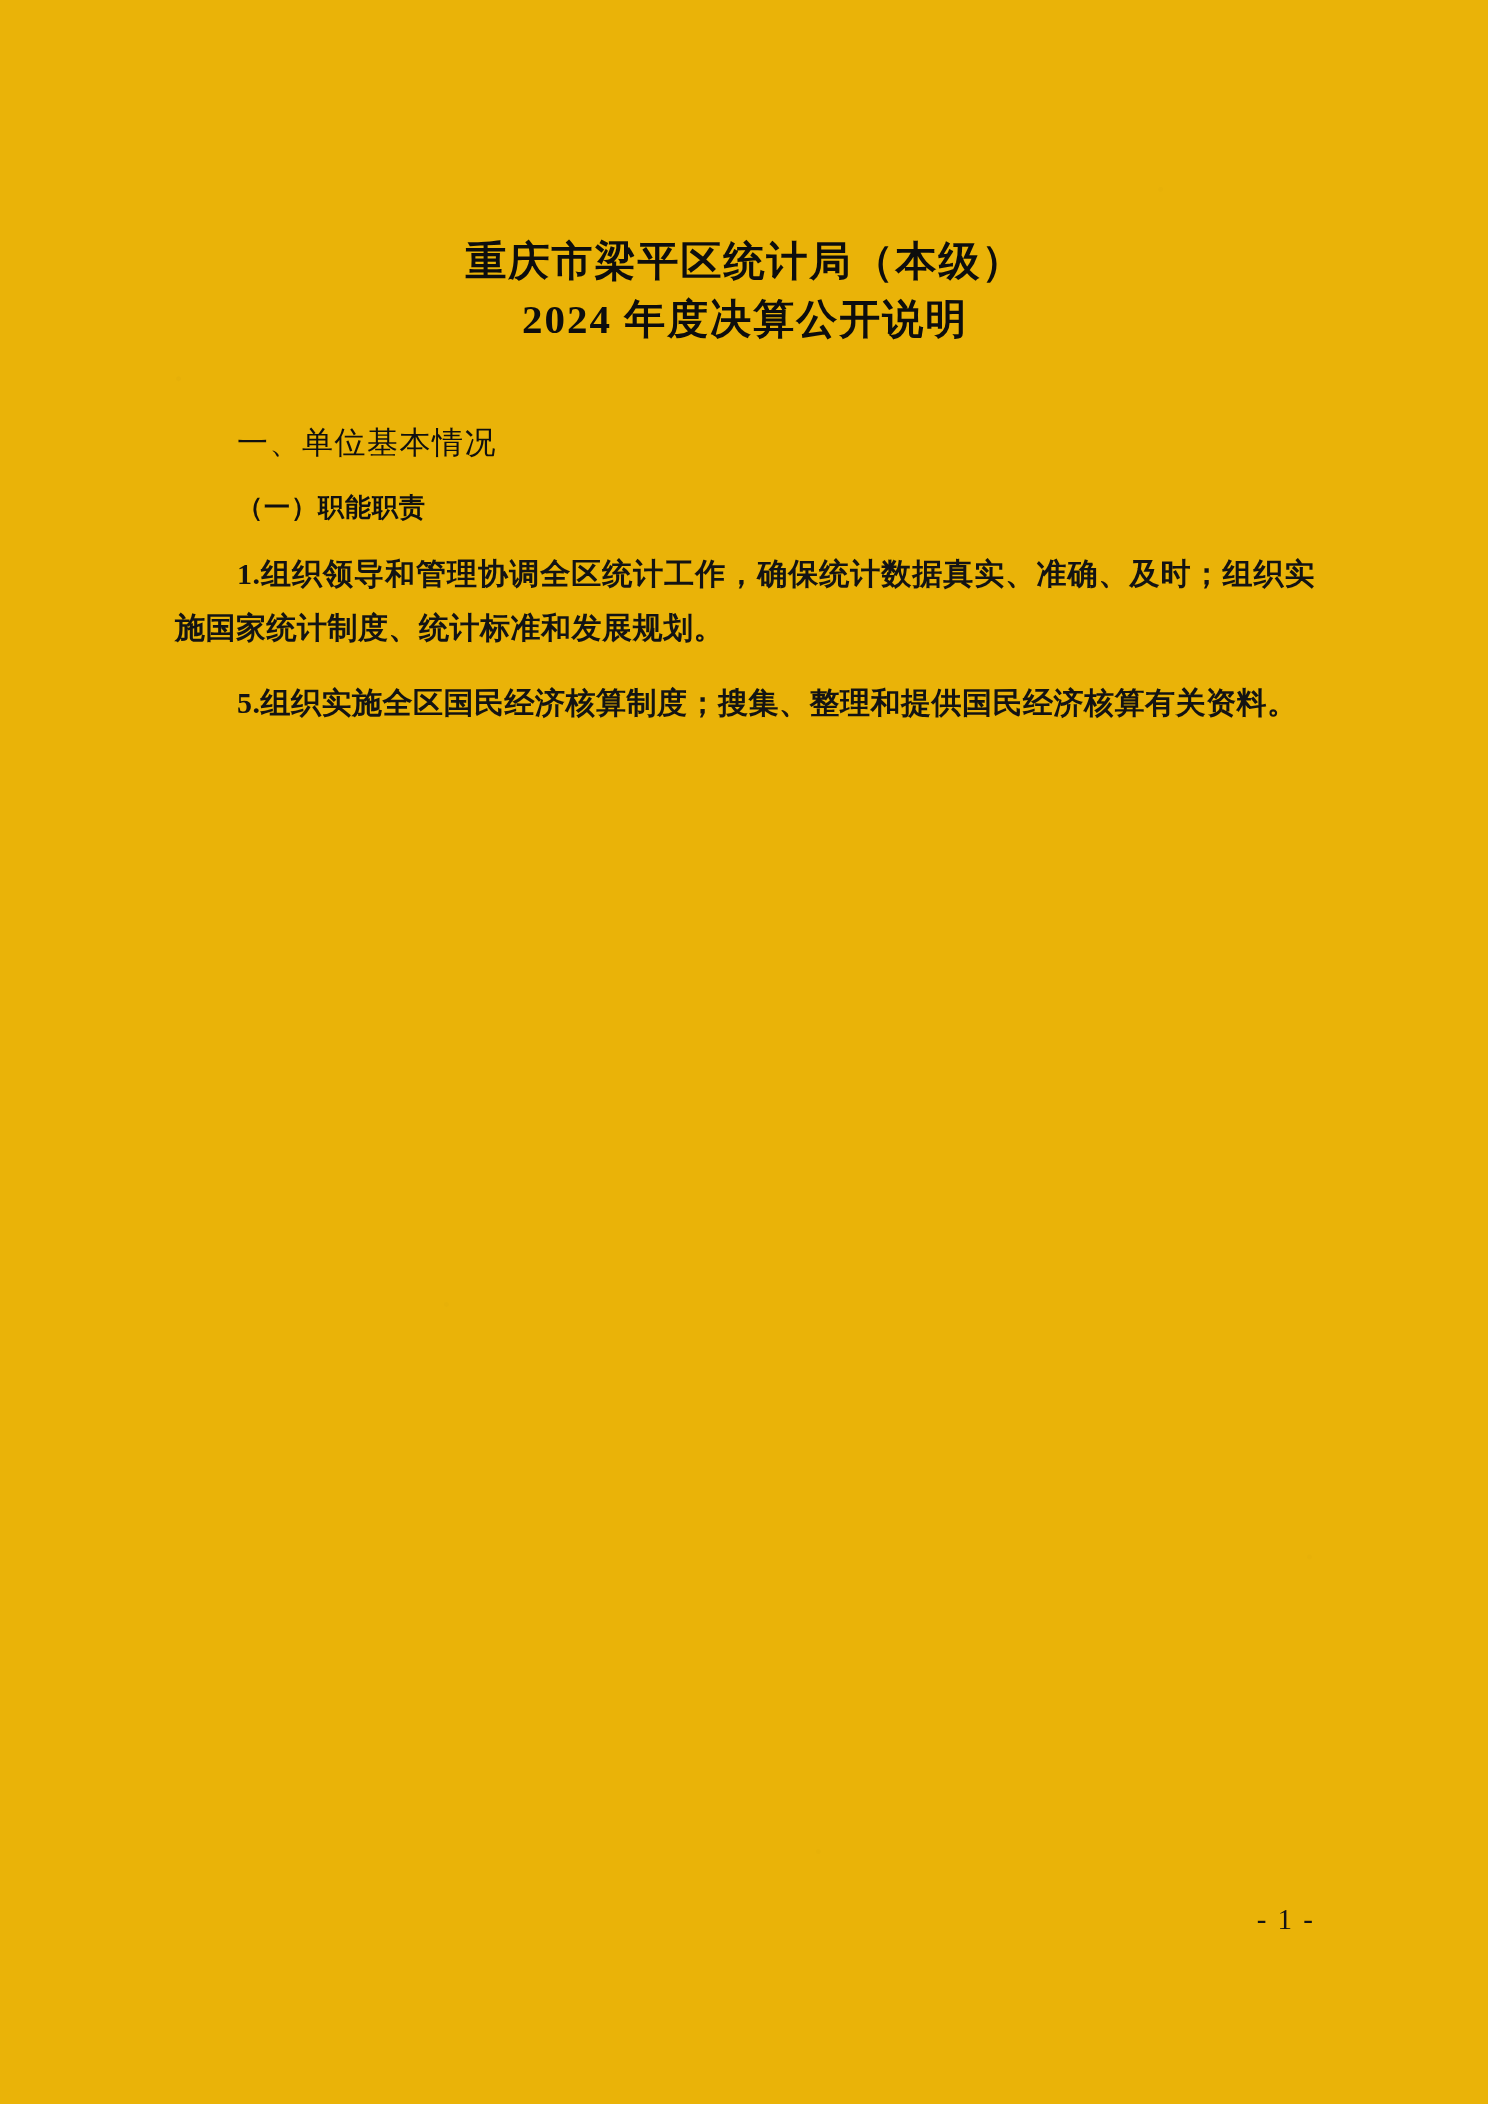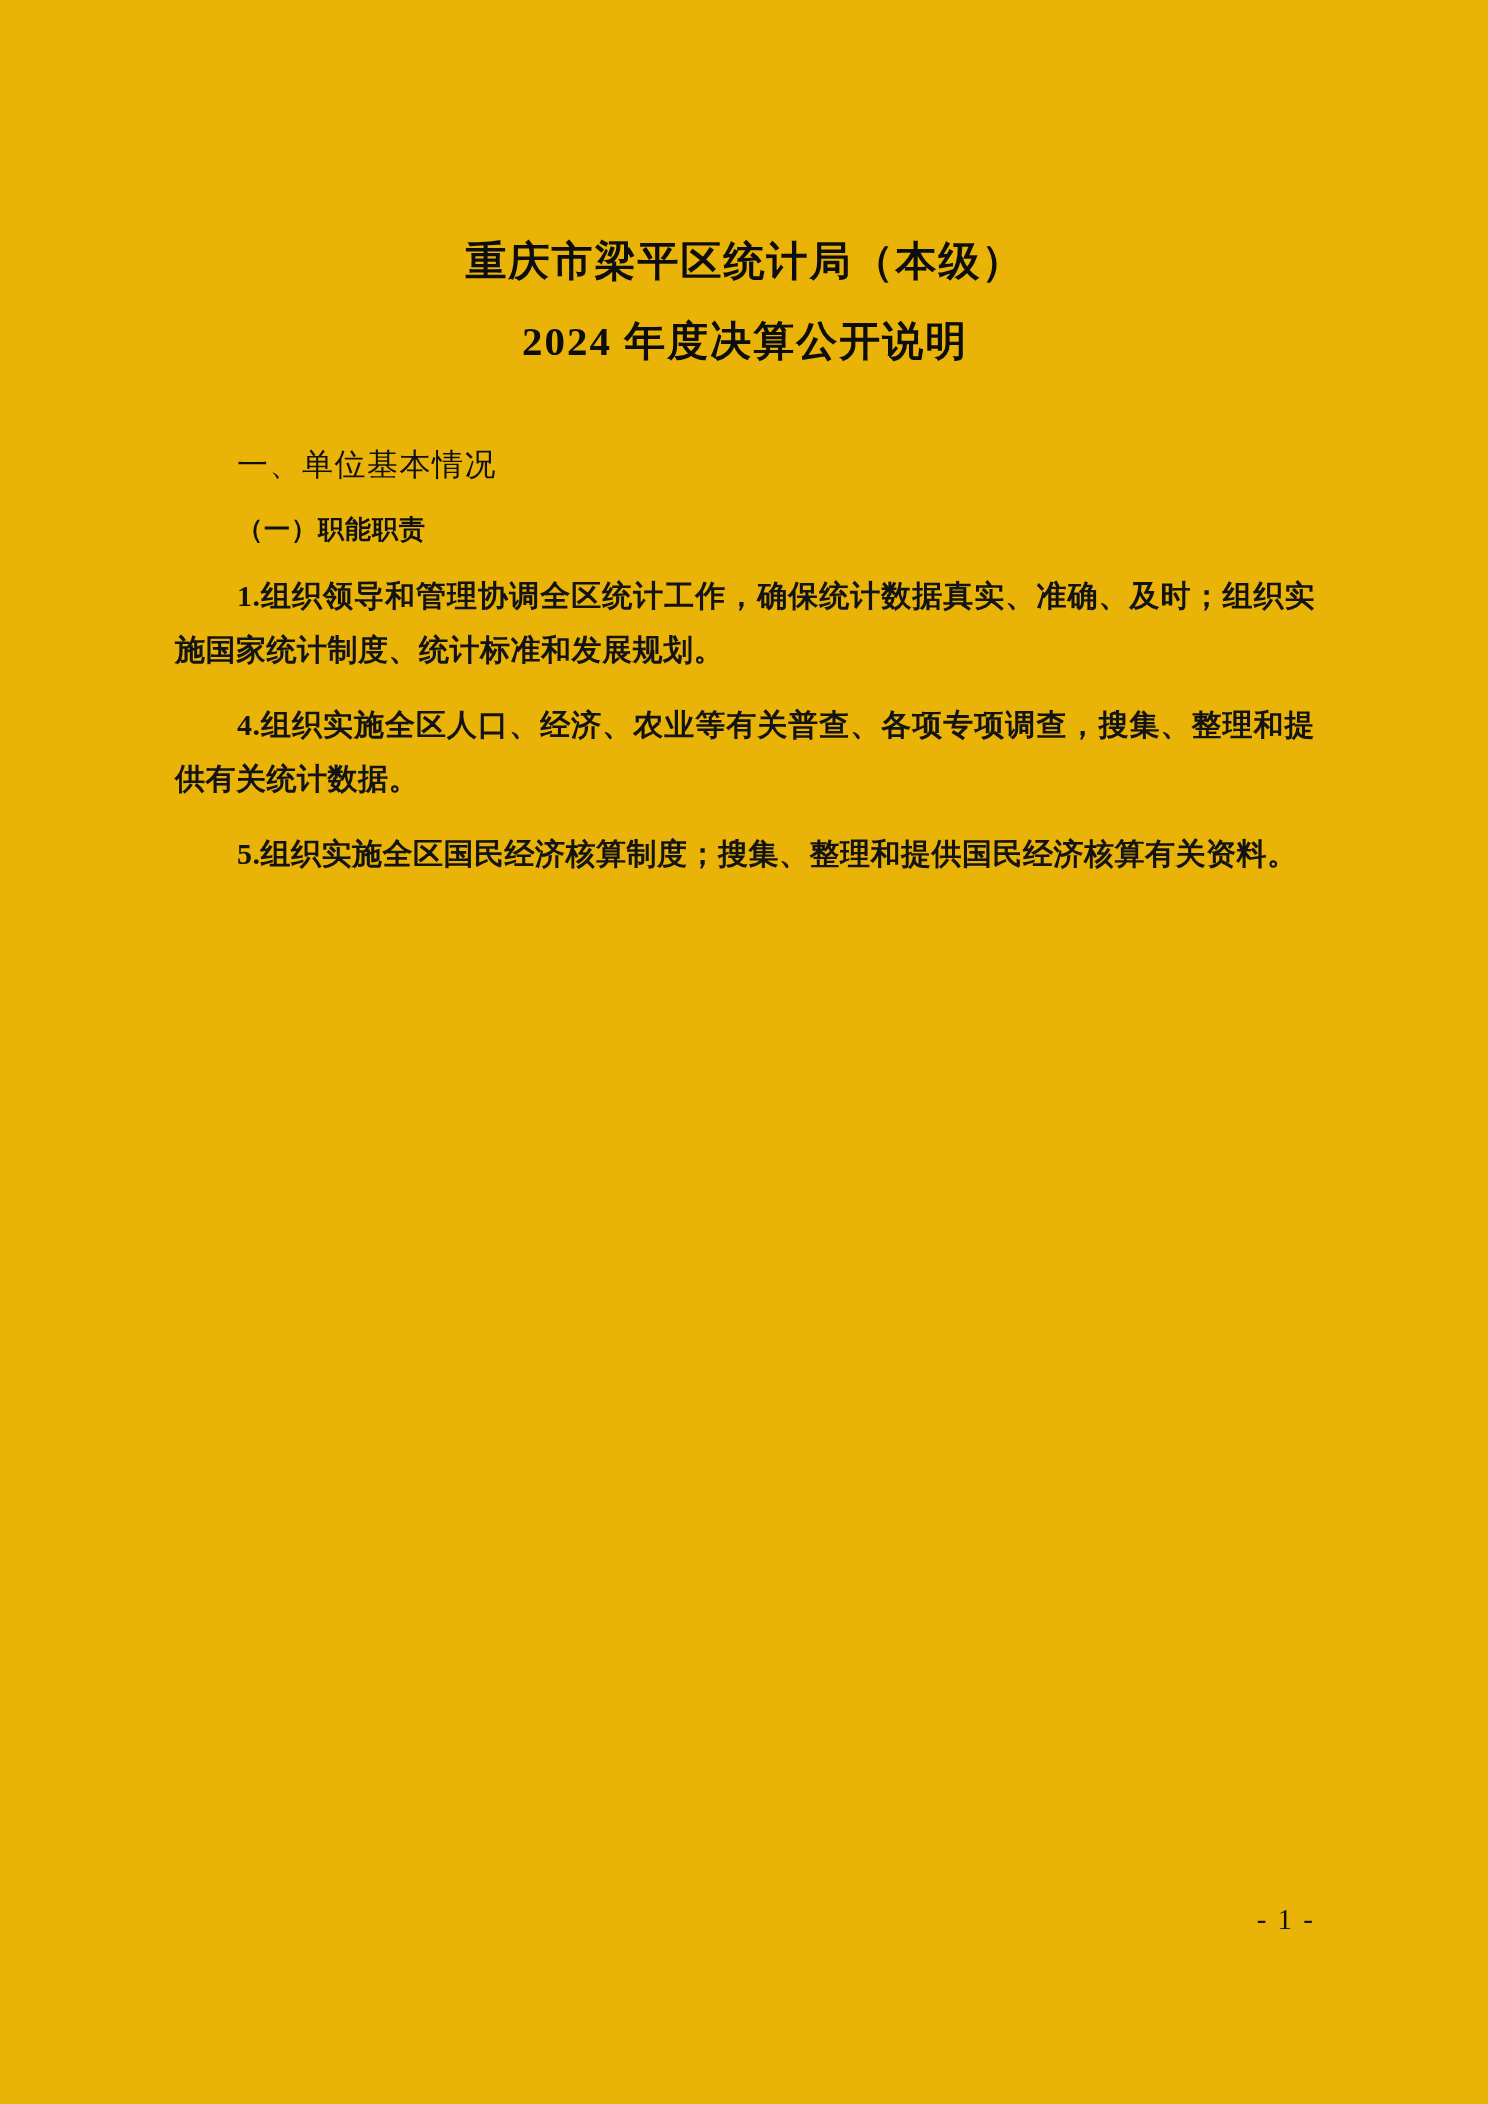--- a/index.html
+++ b/index.html
@@ -41,21 +41,20 @@
     margin-top: 232px;
     text-align: center;
     font-weight: bold;
     font-size: 41px;
     line-height: 1.42;
     letter-spacing: 2px;
     color: #0d0d0d;
   }
   .doc-title .line2 {
     display: block;
-    margin-top: 22px;
   }
   .section-heading {
     margin-top: 74px;
     font-weight: normal;
     font-size: 31px;
     letter-spacing: 1.5px;
     text-indent: 62px;
     color: #101010;
   }
   .sub-heading {
@@ -97,18 +96,17 @@
     <div class="doc-title">
       <span>重庆市梁平区统计局（本级）</span>
       <span class="line2">2024 年度决算公开说明</span>
     </div>
 
     <div class="section-heading">一、单位基本情况</div>
 
     <div class="sub-heading">（一）职能职责</div>
 
     <p class="para">1.组织领导和管理协调全区统计工作，确保统计数据真实、准确、及时；组织实施国家统计制度、统计标准和发展规划。</p>
-    <p class="para">4.组织实施全区人口、经济、农业等有关普查、各项专项调查，搜集、整理和提供有关统计数据。</p>
     <p class="para">5.组织实施全区国民经济核算制度；搜集、整理和提供国民经济核算有关资料。</p>
 
     <div class="page-number">- 1 -</div>
   </div>
 </div>
 
 </body></html>

